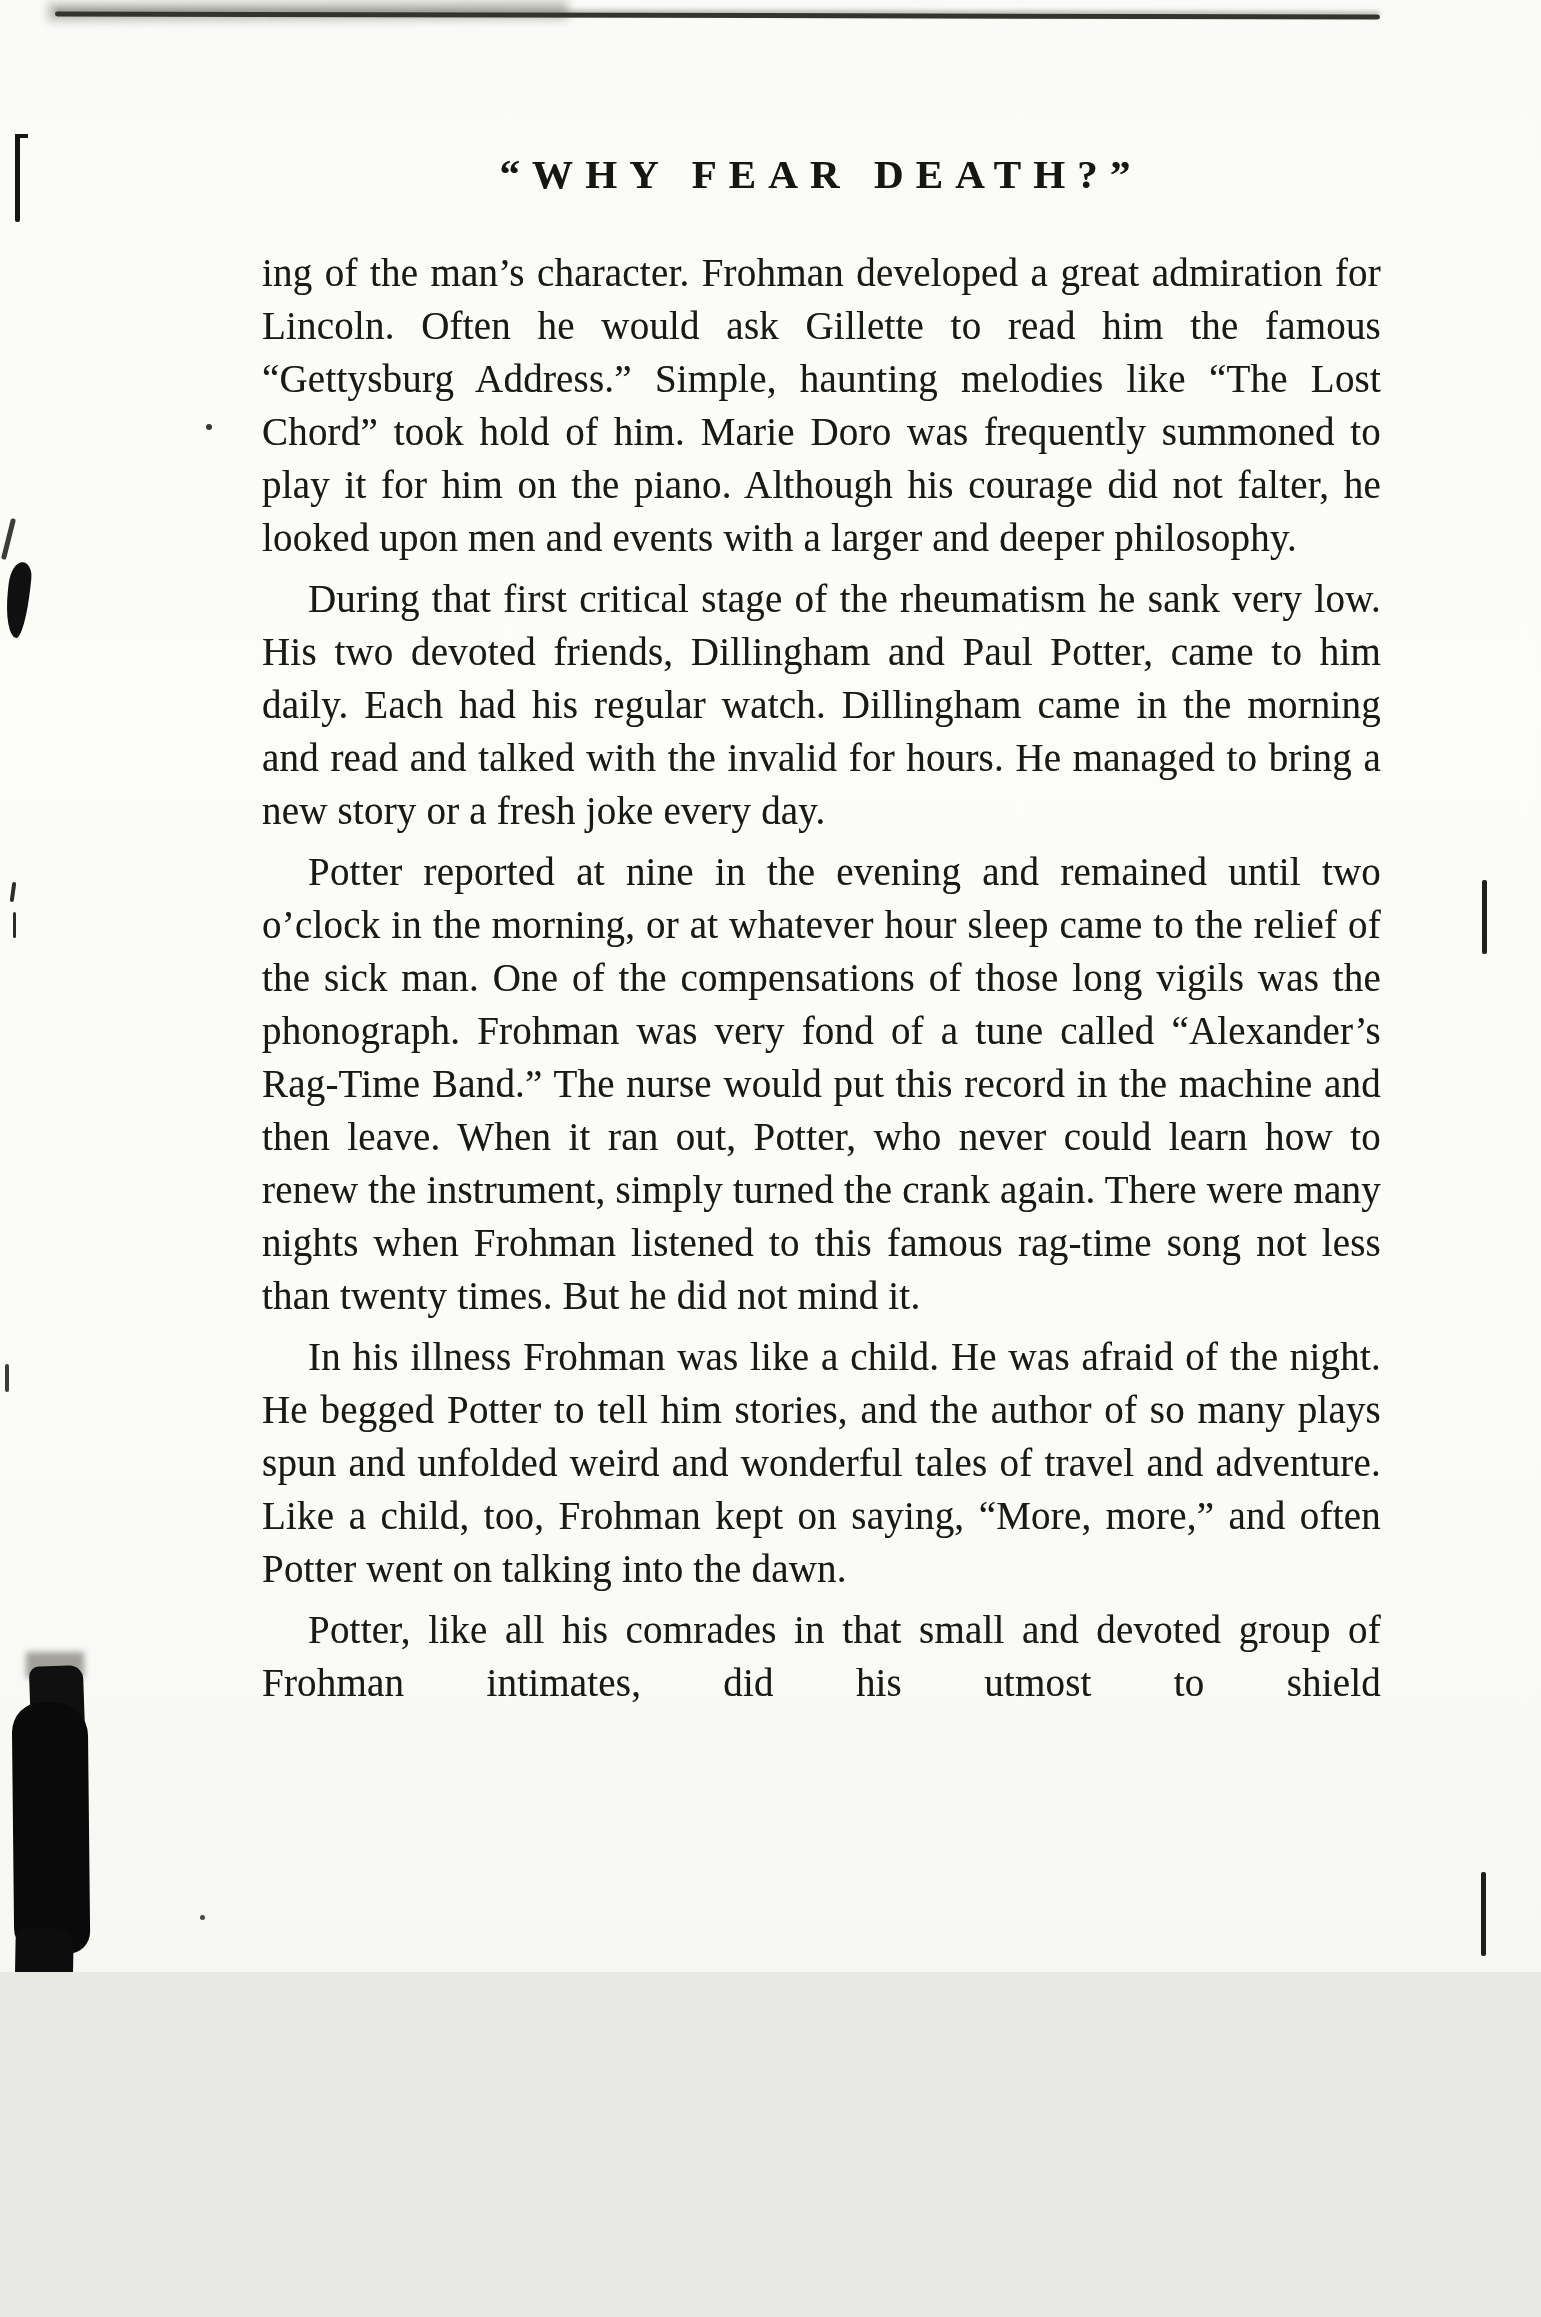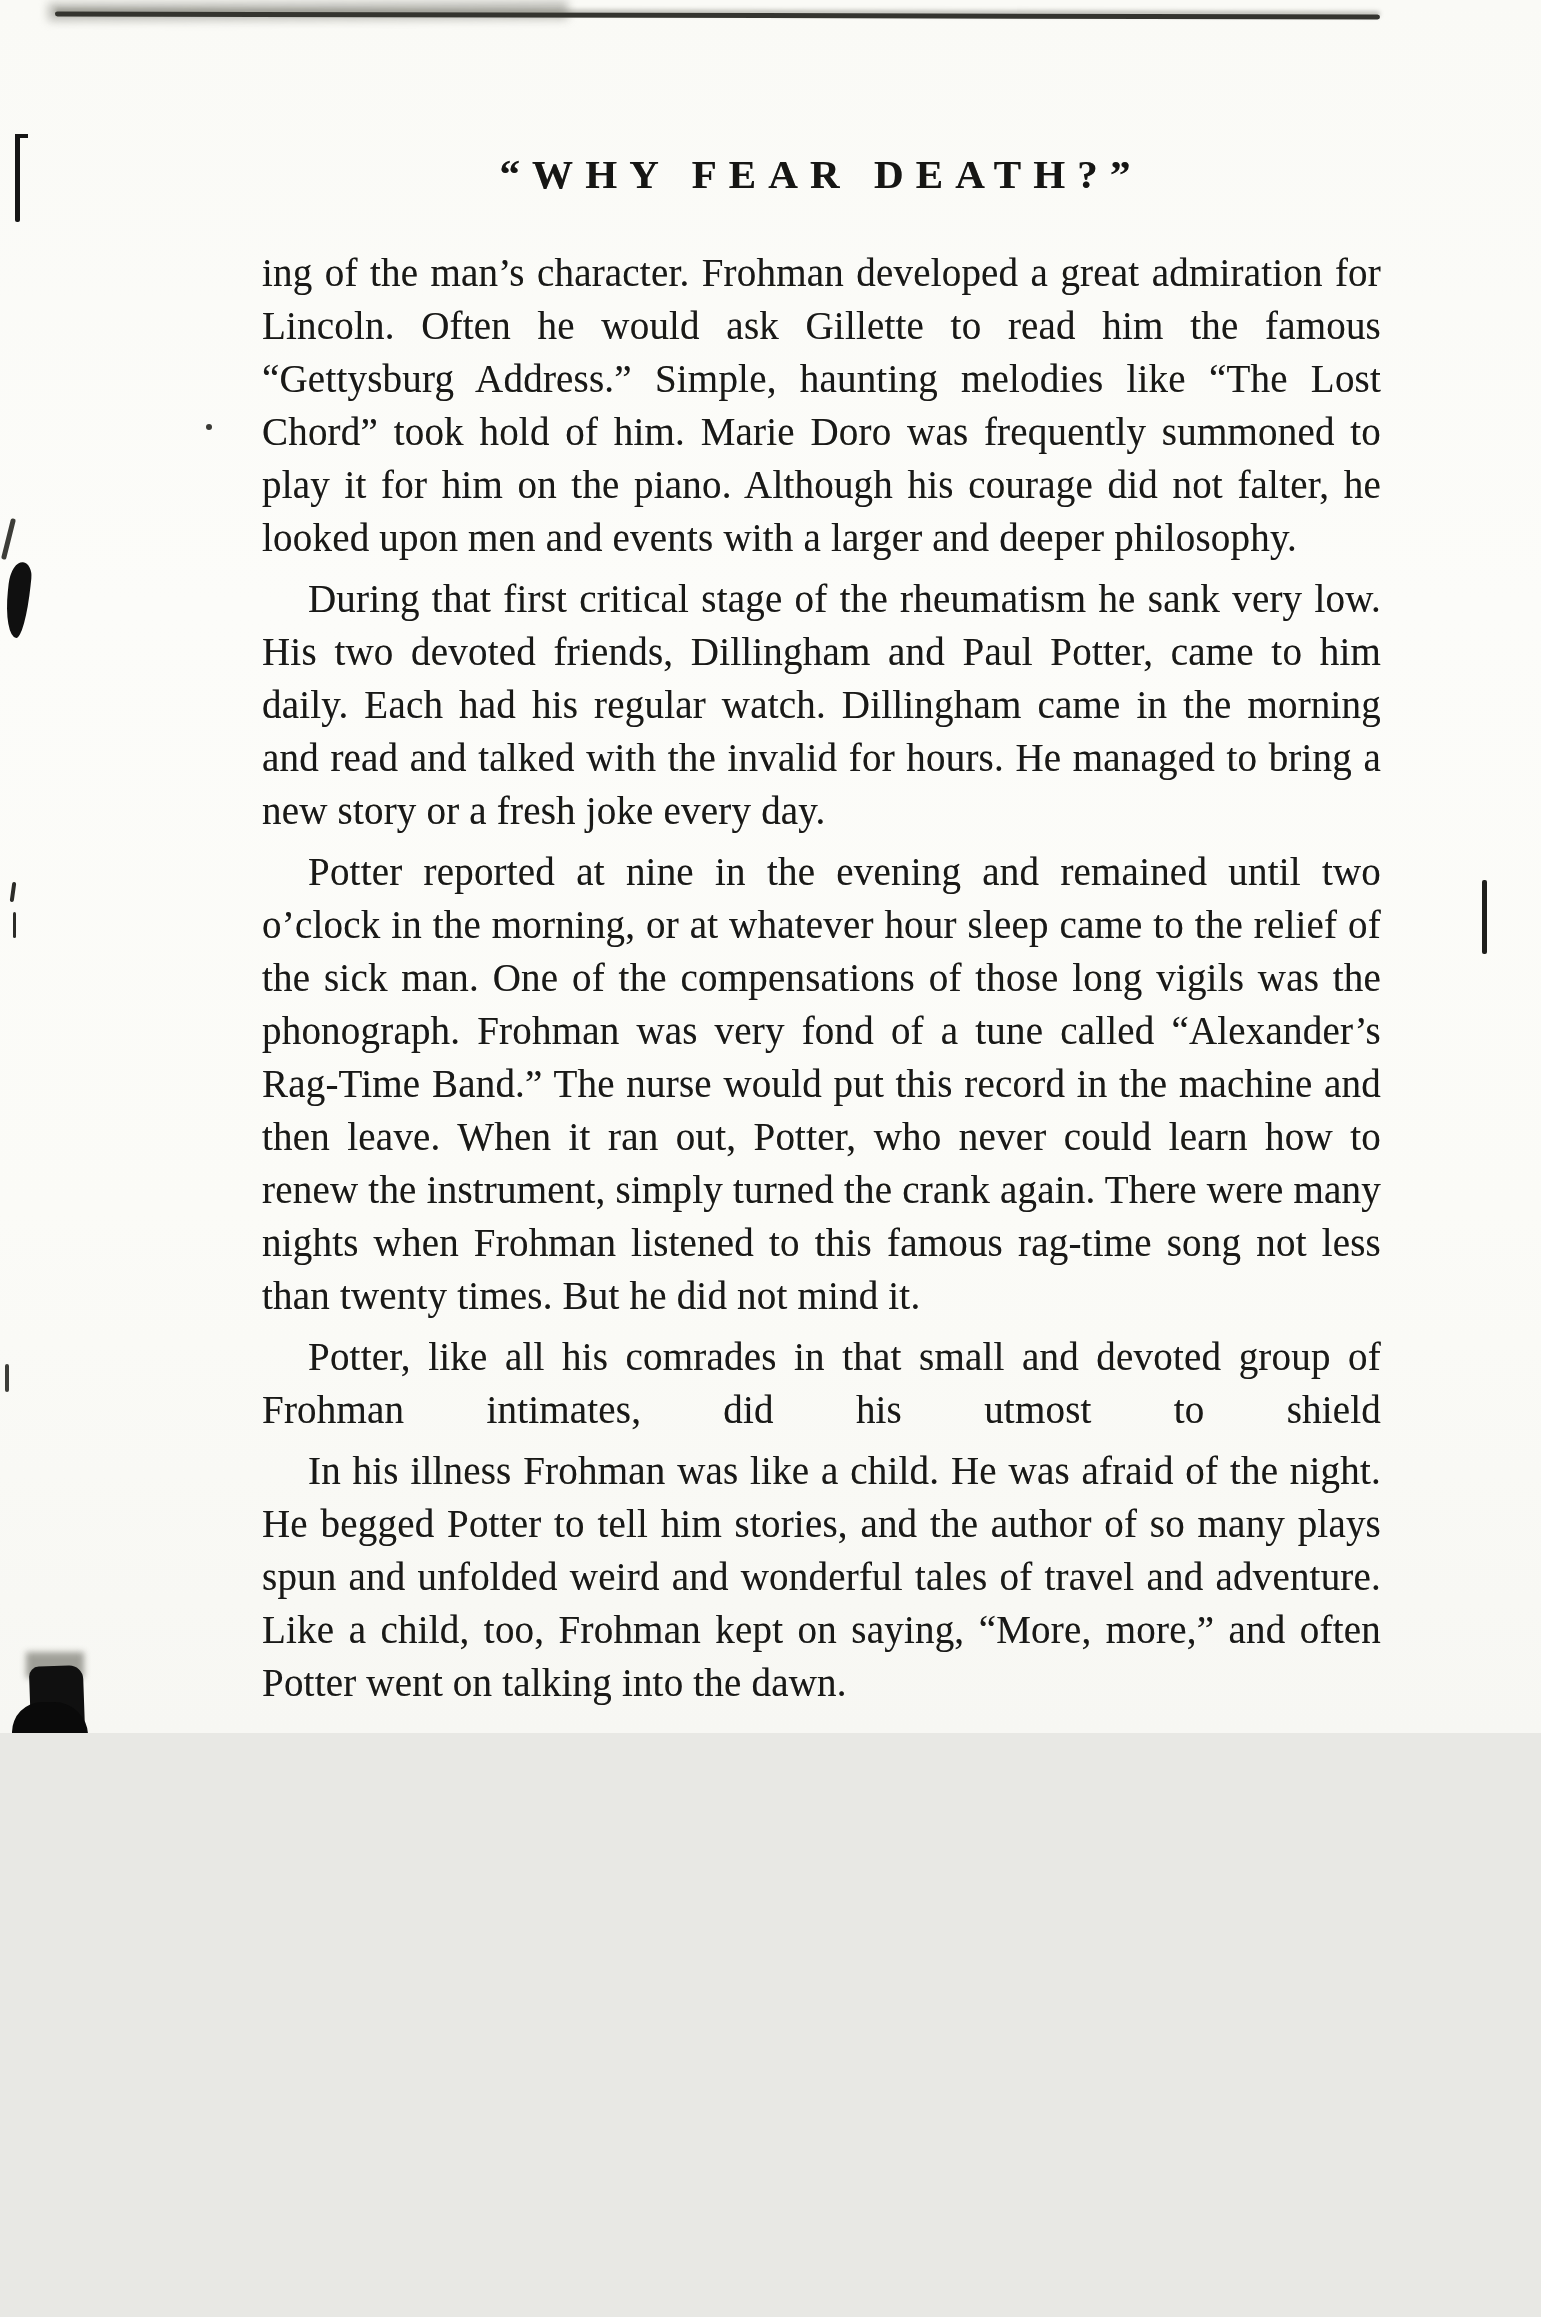--- a/index.html
+++ b/index.html
@@ -6,21 +6,21 @@
   html, body { margin: 0; padding: 0; }
   body {
     width: 1541px;
     height: 2317px;
     background: #e8e8e4;
     font-family: "Liberation Serif", "DejaVu Serif", serif;
   }
   .page {
     position: relative;
     width: 1541px;
-    height: 1733px;
+    height: 1972px;
     overflow: hidden;
     background: linear-gradient(180deg, #fafaf6 0%, #fcfcf9 35%, #fbfbf7 70%, #f7f7f3 100%);
     color: #1a1a18;
   }
 
   
   .running-head {
     position: absolute;
     top: 150px;
     left: 253px;
@@ -125,18 +125,18 @@
   <div class="artifact a-dot1"></div>
   <div class="artifact a-dot2"></div>
   <div class="artifact a-dot3"></div>
 
   <h1 class="running-head">“WHY FEAR DEATH?”</h1>
 
   <main class="text-block">
     <p class="para">ing of the man’s character. Frohman developed a great admiration for Lincoln. Often he would ask Gillette to read him the famous “Gettysburg Address.” Simple, haunting melodies like “The Lost Chord” took hold of him. Marie Doro was frequently summoned to play it for him on the piano. Although his courage did not falter, he looked upon men and events with a larger and deeper philosophy.</p>
     <p class="para indent">During that first critical stage of the rheumatism he sank very low. His two devoted friends, Dillingham and Paul Potter, came to him daily. Each had his regular watch. Dillingham came in the morning and read and talked with the invalid for hours. He managed to bring a new story or a fresh joke every day.</p>
     <p class="para indent">Potter reported at nine in the evening and remained until two o’clock in the morning, or at whatever hour sleep came to the relief of the sick man. One of the compensations of those long vigils was the phonograph. Frohman was very fond of a tune called “Alexander’s Rag-Time Band.” The nurse would put this record in the machine and then leave. When it ran out, Potter, who never could learn how to renew the instrument, simply turned the crank again. There were many nights when Frohman listened to this famous rag-time song not less than twenty times. But he did not mind it.</p>
+    <p class="para indent">In his illness Frohman was like a child. He was afraid of the night. He begged Potter to tell him stories, and the author of so many plays spun and unfolded weird and wonderful tales of travel and adventure. Like a child, too, Frohman kept on saying, “More, more,” and often Potter went on talking into the dawn.</p>
     <p class="para indent continues">Potter, like all his comrades in that small and devoted group of Frohman intimates, did his utmost to shield</p>
-    <p class="para indent">In his illness Frohman was like a child. He was afraid of the night. He begged Potter to tell him stories, and the author of so many plays spun and unfolded weird and wonderful tales of travel and adventure. Like a child, too, Frohman kept on saying, “More, more,” and often Potter went on talking into the dawn.</p>
   </main>
 
 
 </div>
 
 </body></html>

